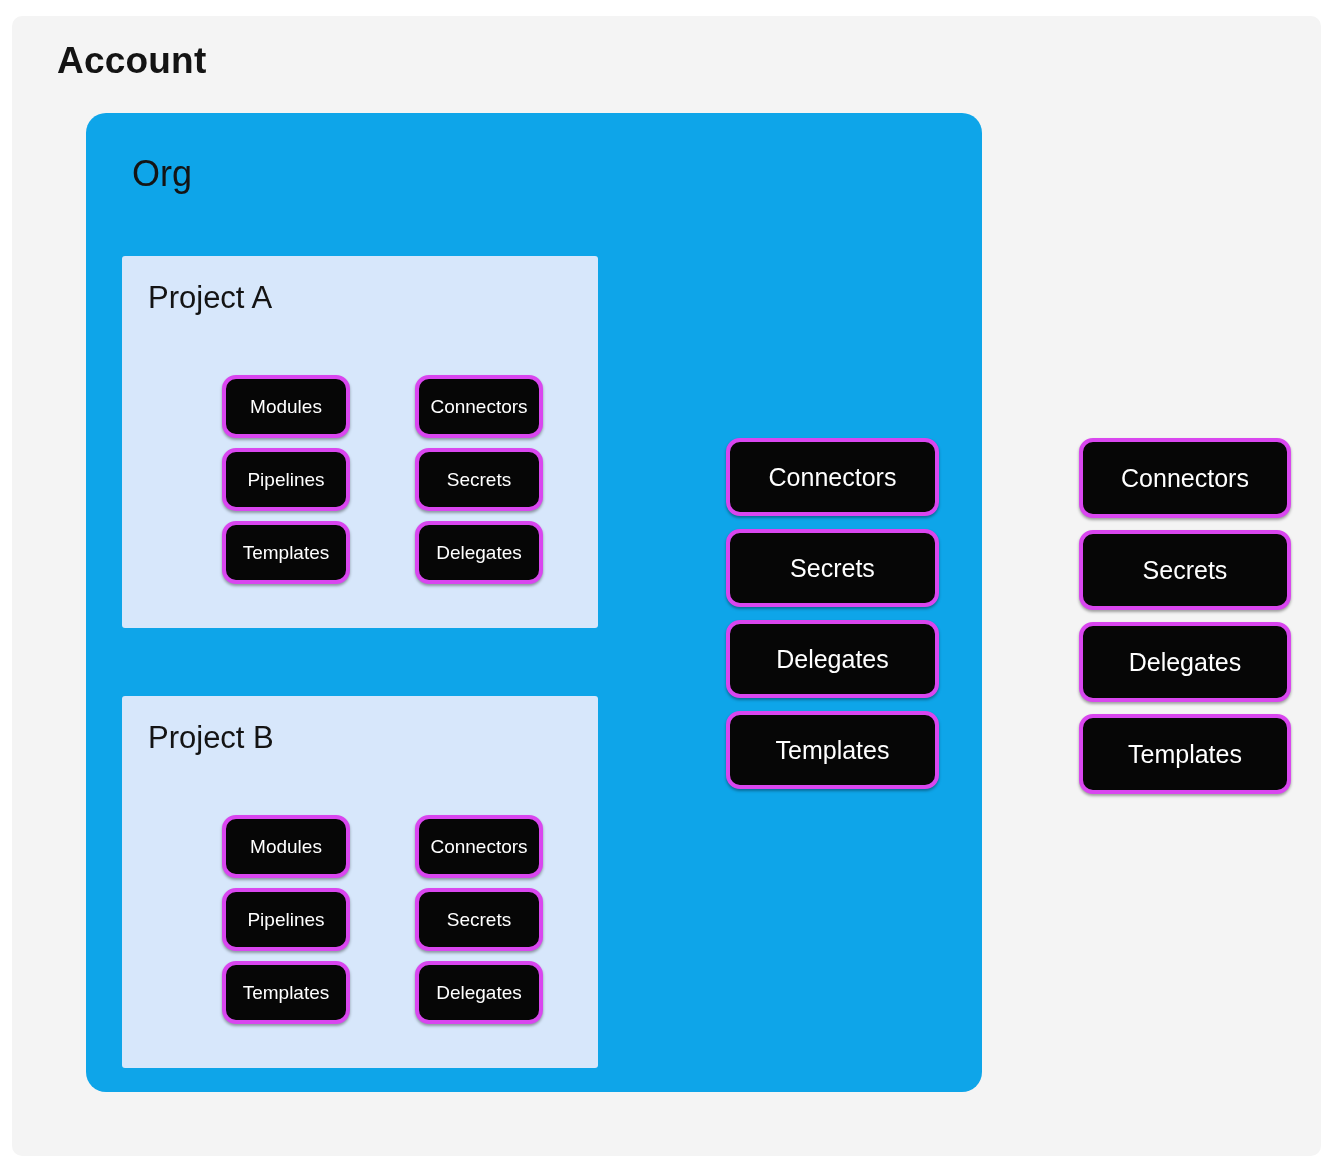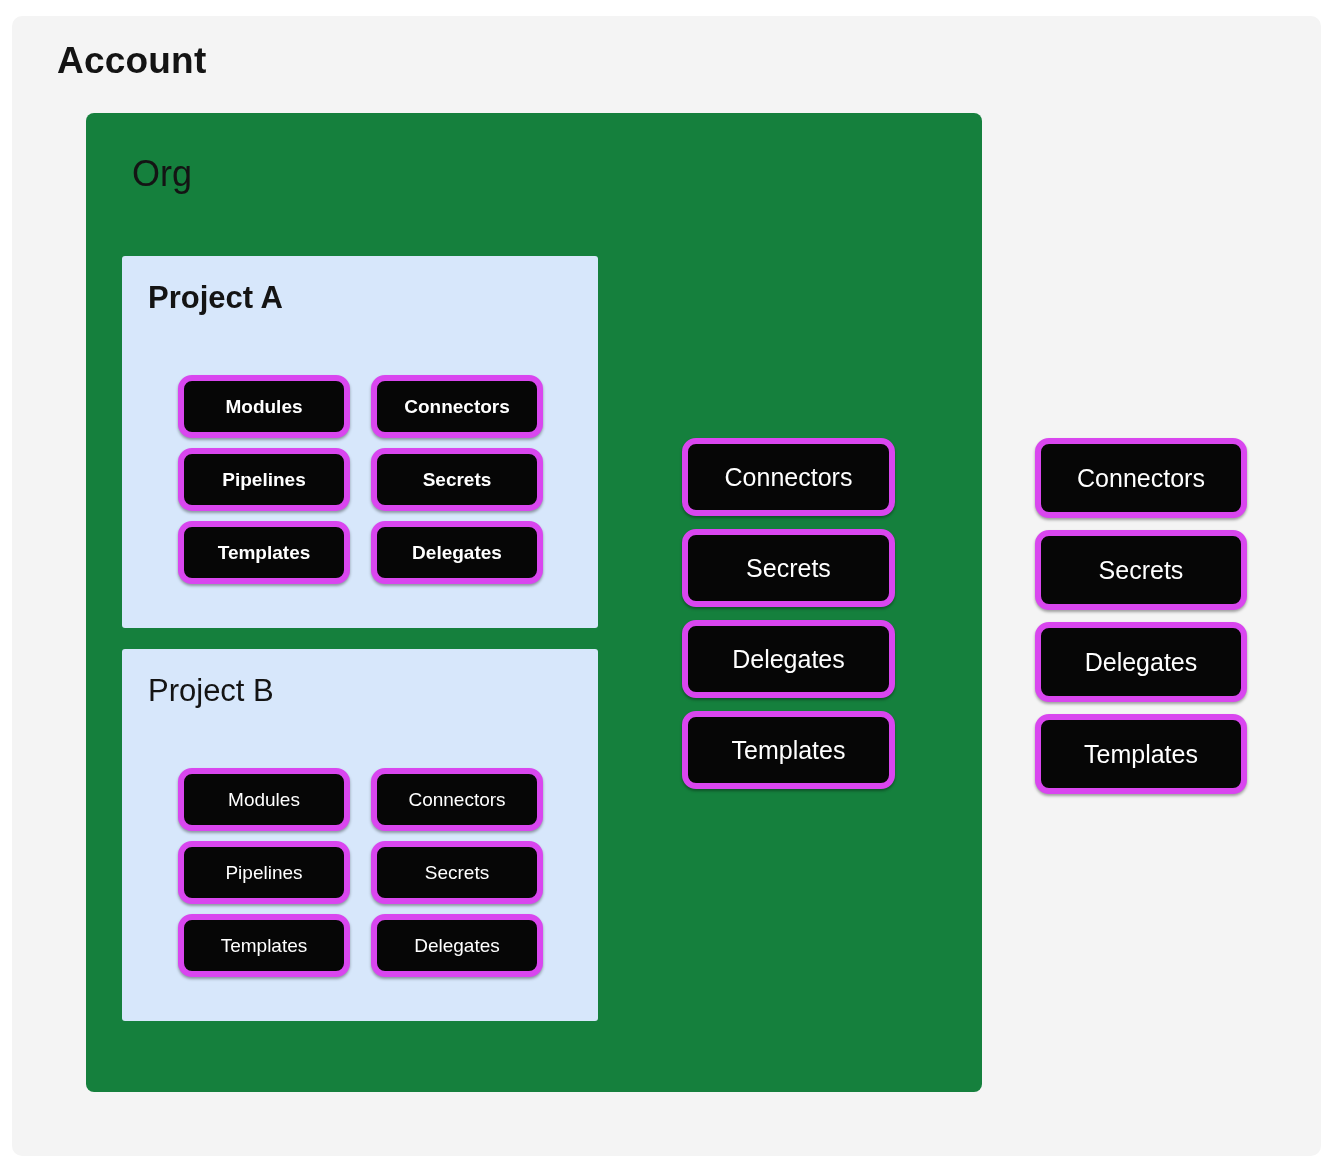--- a/index.html
+++ b/index.html
@@ -18,55 +18,56 @@
   }
   .account-title {
     position: absolute; left: 45px; top: 24px;
     font-size: 37px; color: #141414;
     letter-spacing: 0.2px;
     font-weight: bold;
   }
   .org-box {
     position: absolute; left: 74px; top: 97px;
     width: 896px; height: 979px;
-    background: #15803d;
-    border-radius: 8px;
+    background: #0ea5e9;
+    border-radius: 20px;
   }
   .org-title {
     position: absolute; left: 46px; top: 40px;
     font-size: 36px; color: #141414;
   }
   .project-box {
     position: absolute; left: 36px;
     width: 476px; height: 372px;
     background: #d7e7fb;
     border-radius: 3px;
   }
-  .project-a { top: 143px; font-weight: bold; }
-  .project-b { top: 536px; }
+  .project-a { top: 143px; }
+  .project-b { top: 583px; }
   .project-title {
     position: absolute; left: 26px; top: 24px;
     font-size: 31px; color: #141414;
   }
   .project-pills {
     position: absolute; left: 56px; top: 119px;
     display: grid;
     grid-template-columns: 172px 172px;
     grid-auto-rows: 63px;
     column-gap: 21px;
     row-gap: 10px;
   }
   .pill {
     background: #060606;
-    border: 6px solid #d946ef;
+    border: 4px solid #d946ef;
     border-radius: 14px;
     color: #ffffff;
     display: flex; align-items: center; justify-content: center;
     box-shadow: 0 2px 3px rgba(0,0,0,0.35);
     white-space: nowrap;
+    margin-left: 44px;
   }
   .pill-sm { font-size: 19px; }
   .pill-lg { font-size: 25px; }
   .org-pills {
     position: absolute; left: 596px; top: 325px;
     display: flex; flex-direction: column; gap: 13px;
   }
   .org-pills .pill { width: 213px; height: 78px; }
   .account-pills {
     position: absolute; left: 1023px; top: 422px;

